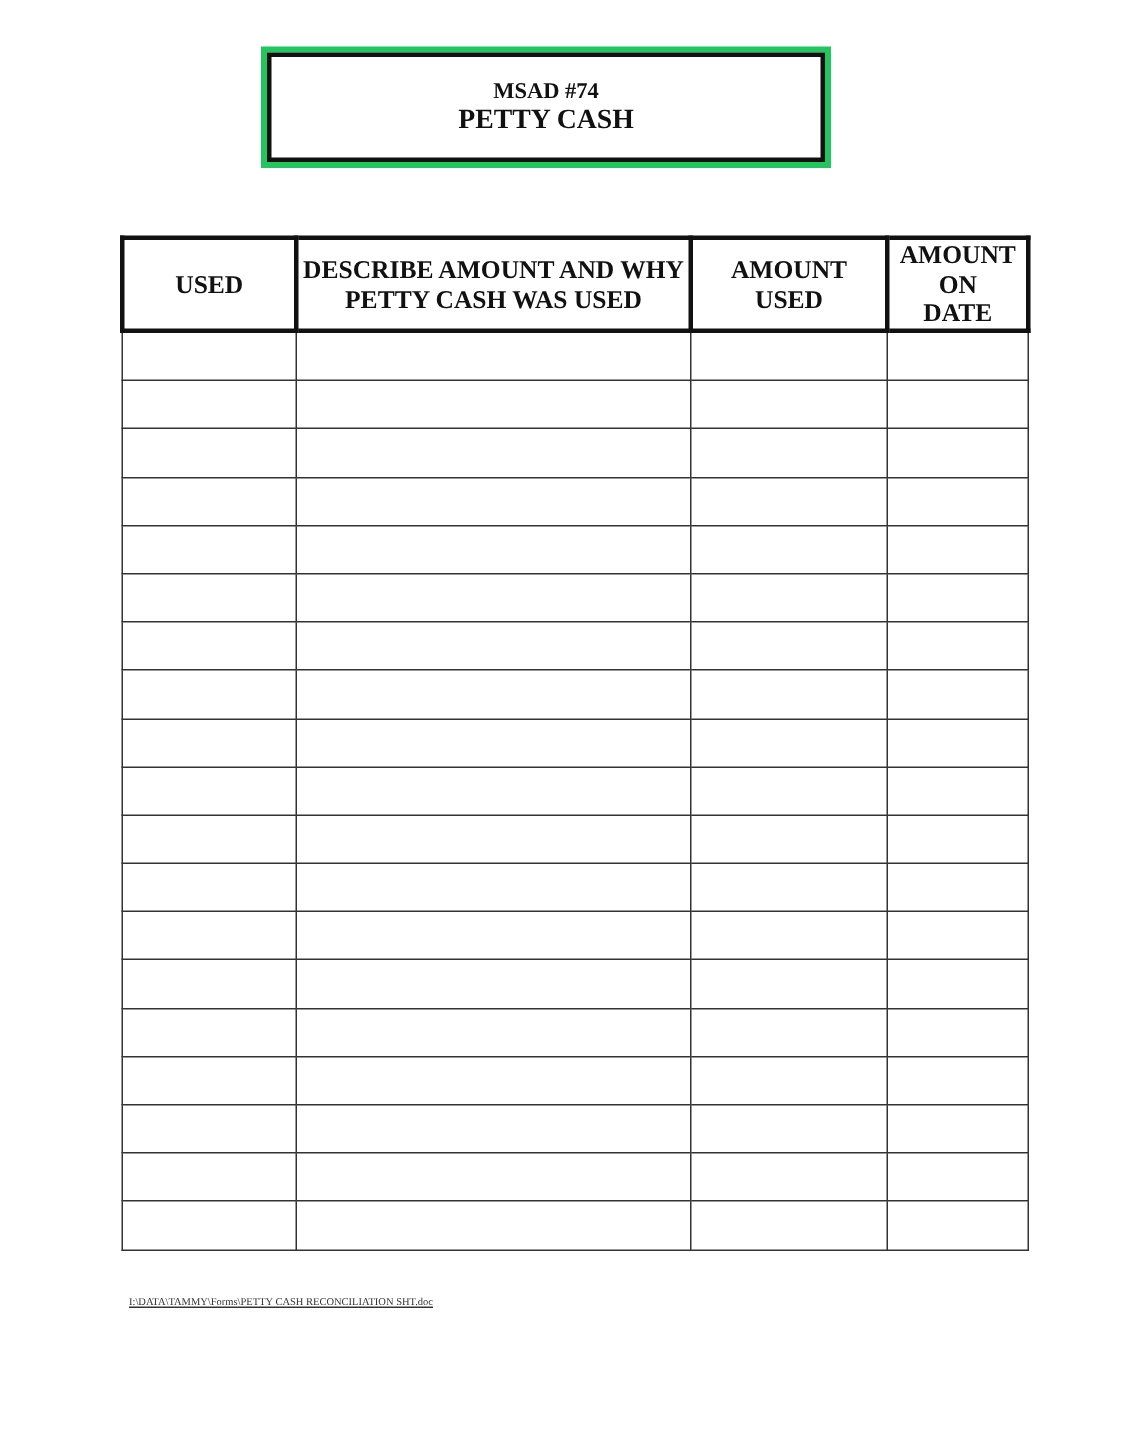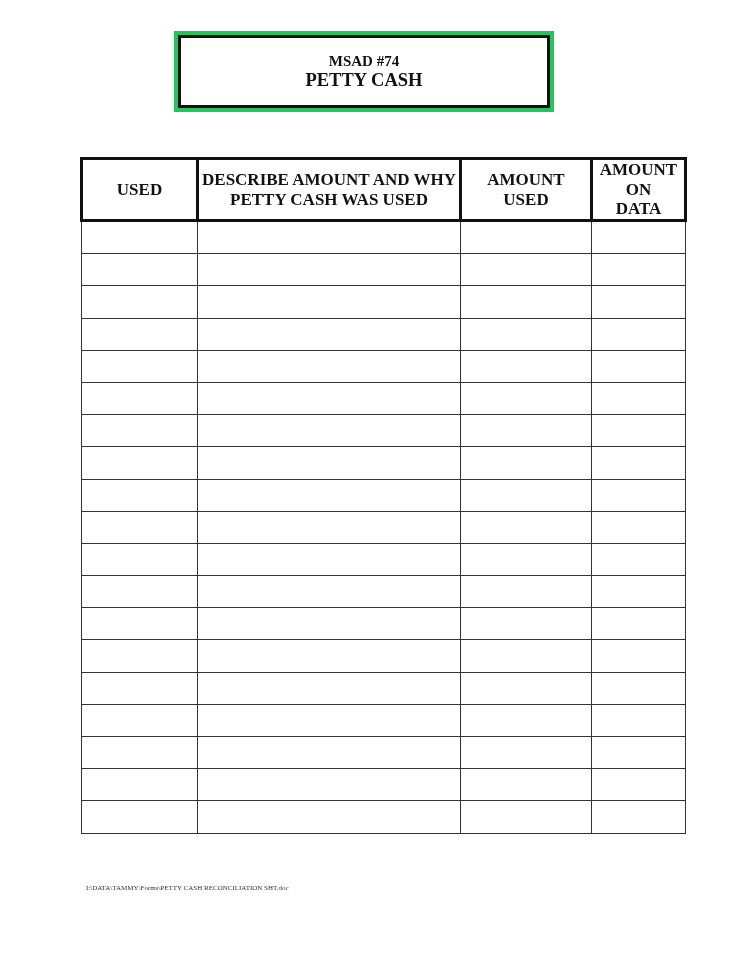--- a/index.html
+++ b/index.html
@@ -27,22 +27,23 @@
   table.recon th {
     border: 3px solid #111; font-weight: bold; font-size: 17px;
     text-align: center; vertical-align: middle; line-height: 1.15; padding: 0;
     height: 59px;
   }
   table.recon td {
     border: 1.5px solid #333; height: 31.2px; padding: 0;
   }
   table.recon tbody tr:last-child td { border-bottom: 1.5px solid #333; }
   .footer {
-    position: absolute; left: 86px; top: 884px; font-size: 7px; color: #333;
+    position: absolute; left: 86px; top: 864px; font-size: 7px; color: #333;
     font-family: "Liberation Serif", serif;
+    text-decoration: underline;
   }
 </style>
 </head>
 <body>
 
 <div class="title-box">
   <div class="title-inner">
     <div class="title-org">MSAD #74</div>
     <div class="title-main">PETTY CASH</div>
   </div>
@@ -64,21 +65,21 @@
         <div>DESCRIBE AMOUNT AND WHY</div>
         <div>PETTY CASH WAS USED</div>
       </th>
       <th>
         <div>AMOUNT</div>
         <div>USED</div>
       </th>
       <th>
         <div>AMOUNT</div>
         <div>ON</div>
-        <div>DATA</div>
+        <div>DATE</div>
       </th>
     </tr>
   </thead>
   <tbody id="table-body">
       <tr>
         <td></td>
         <td></td>
         <td></td>
         <td></td>
       </tr>

